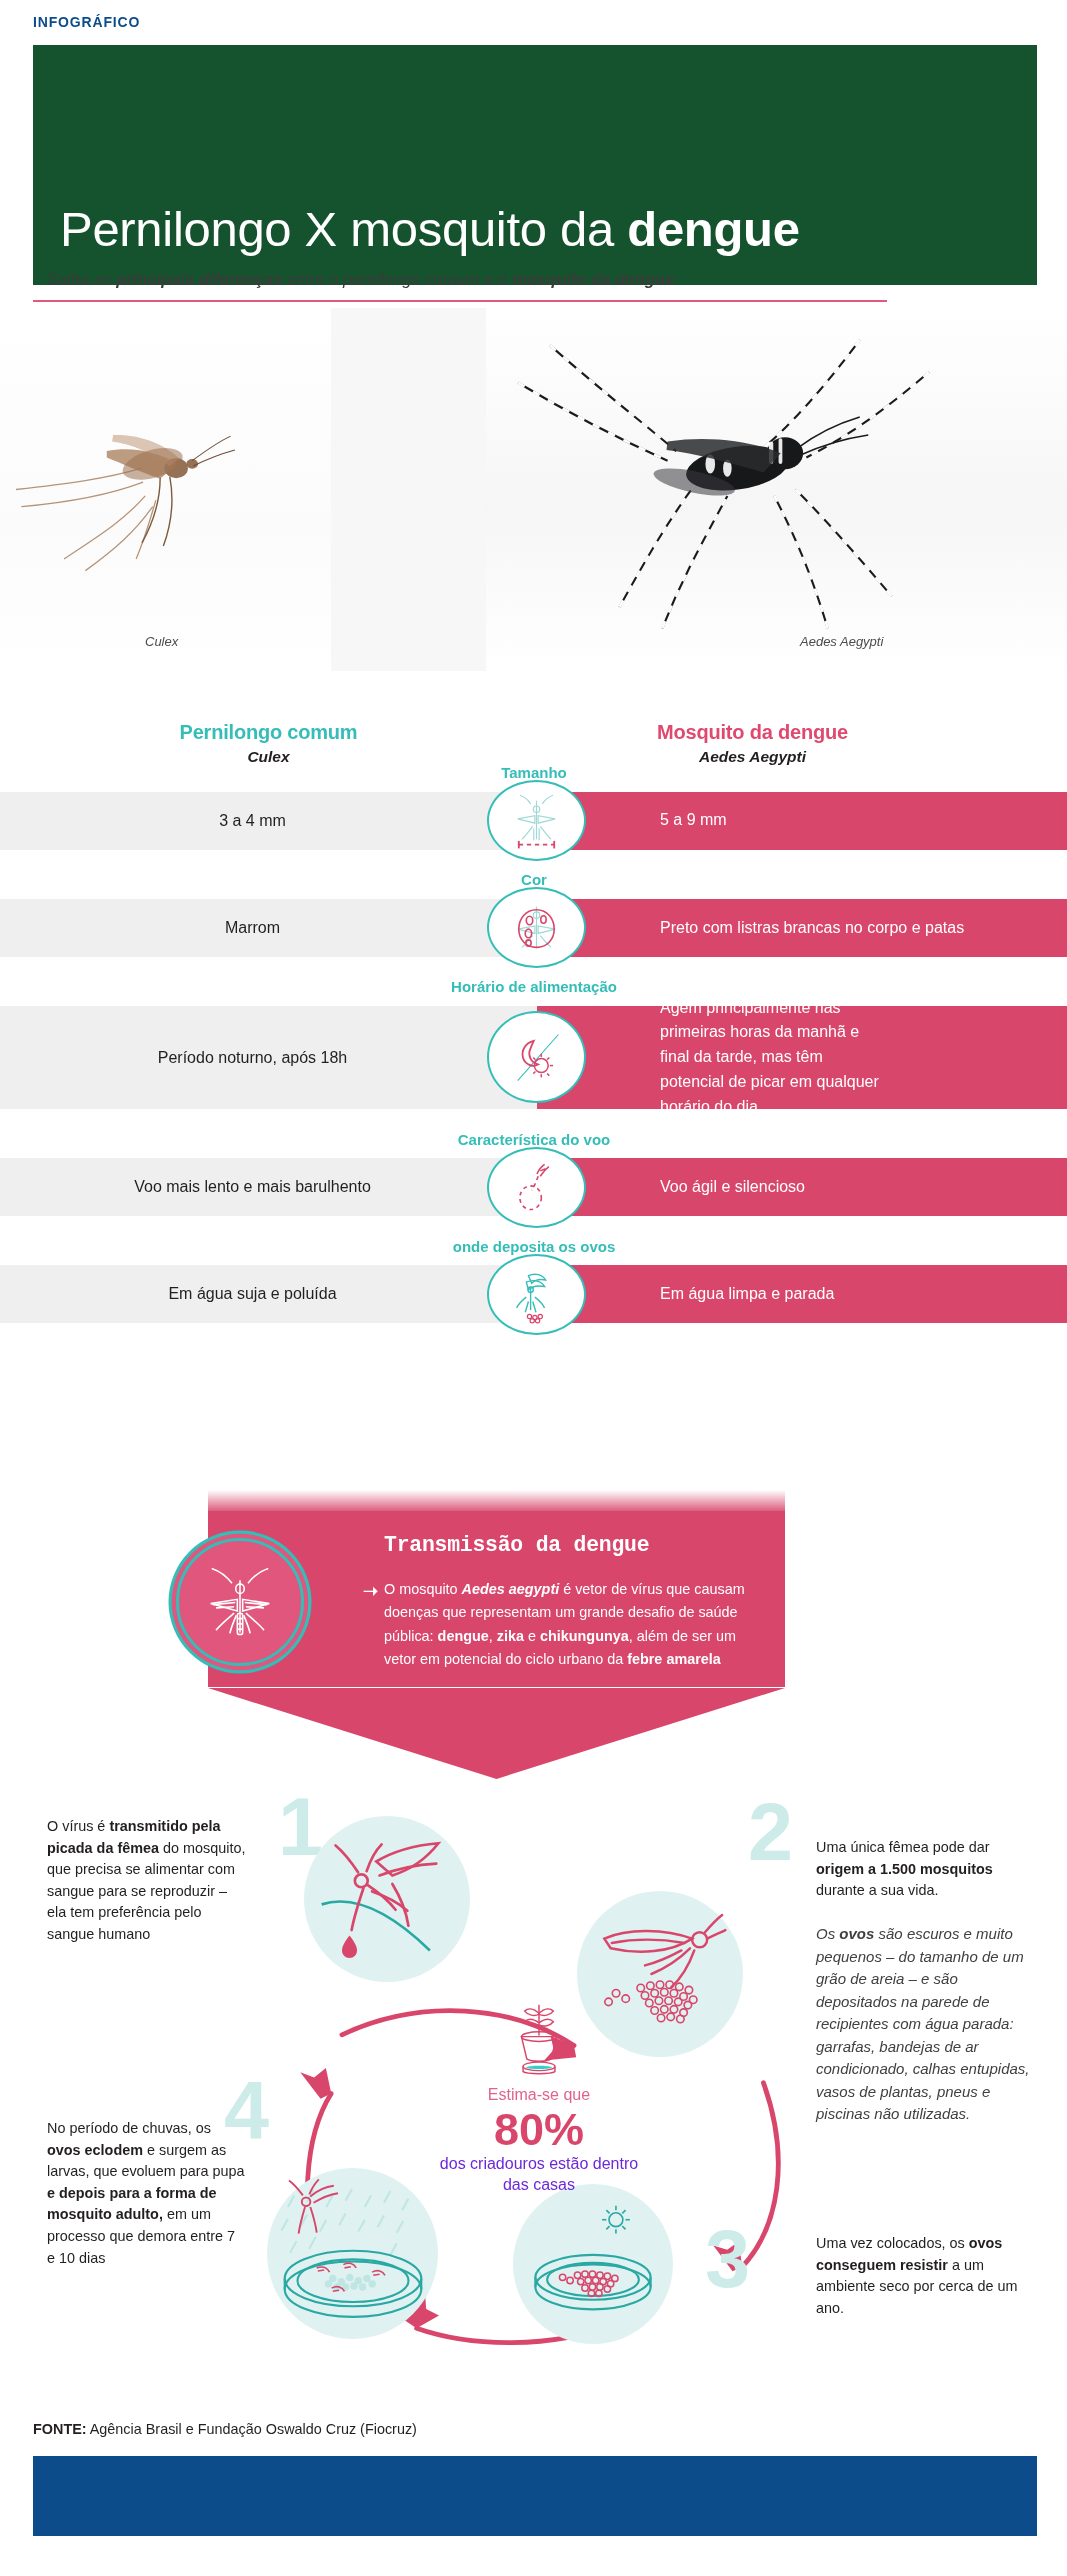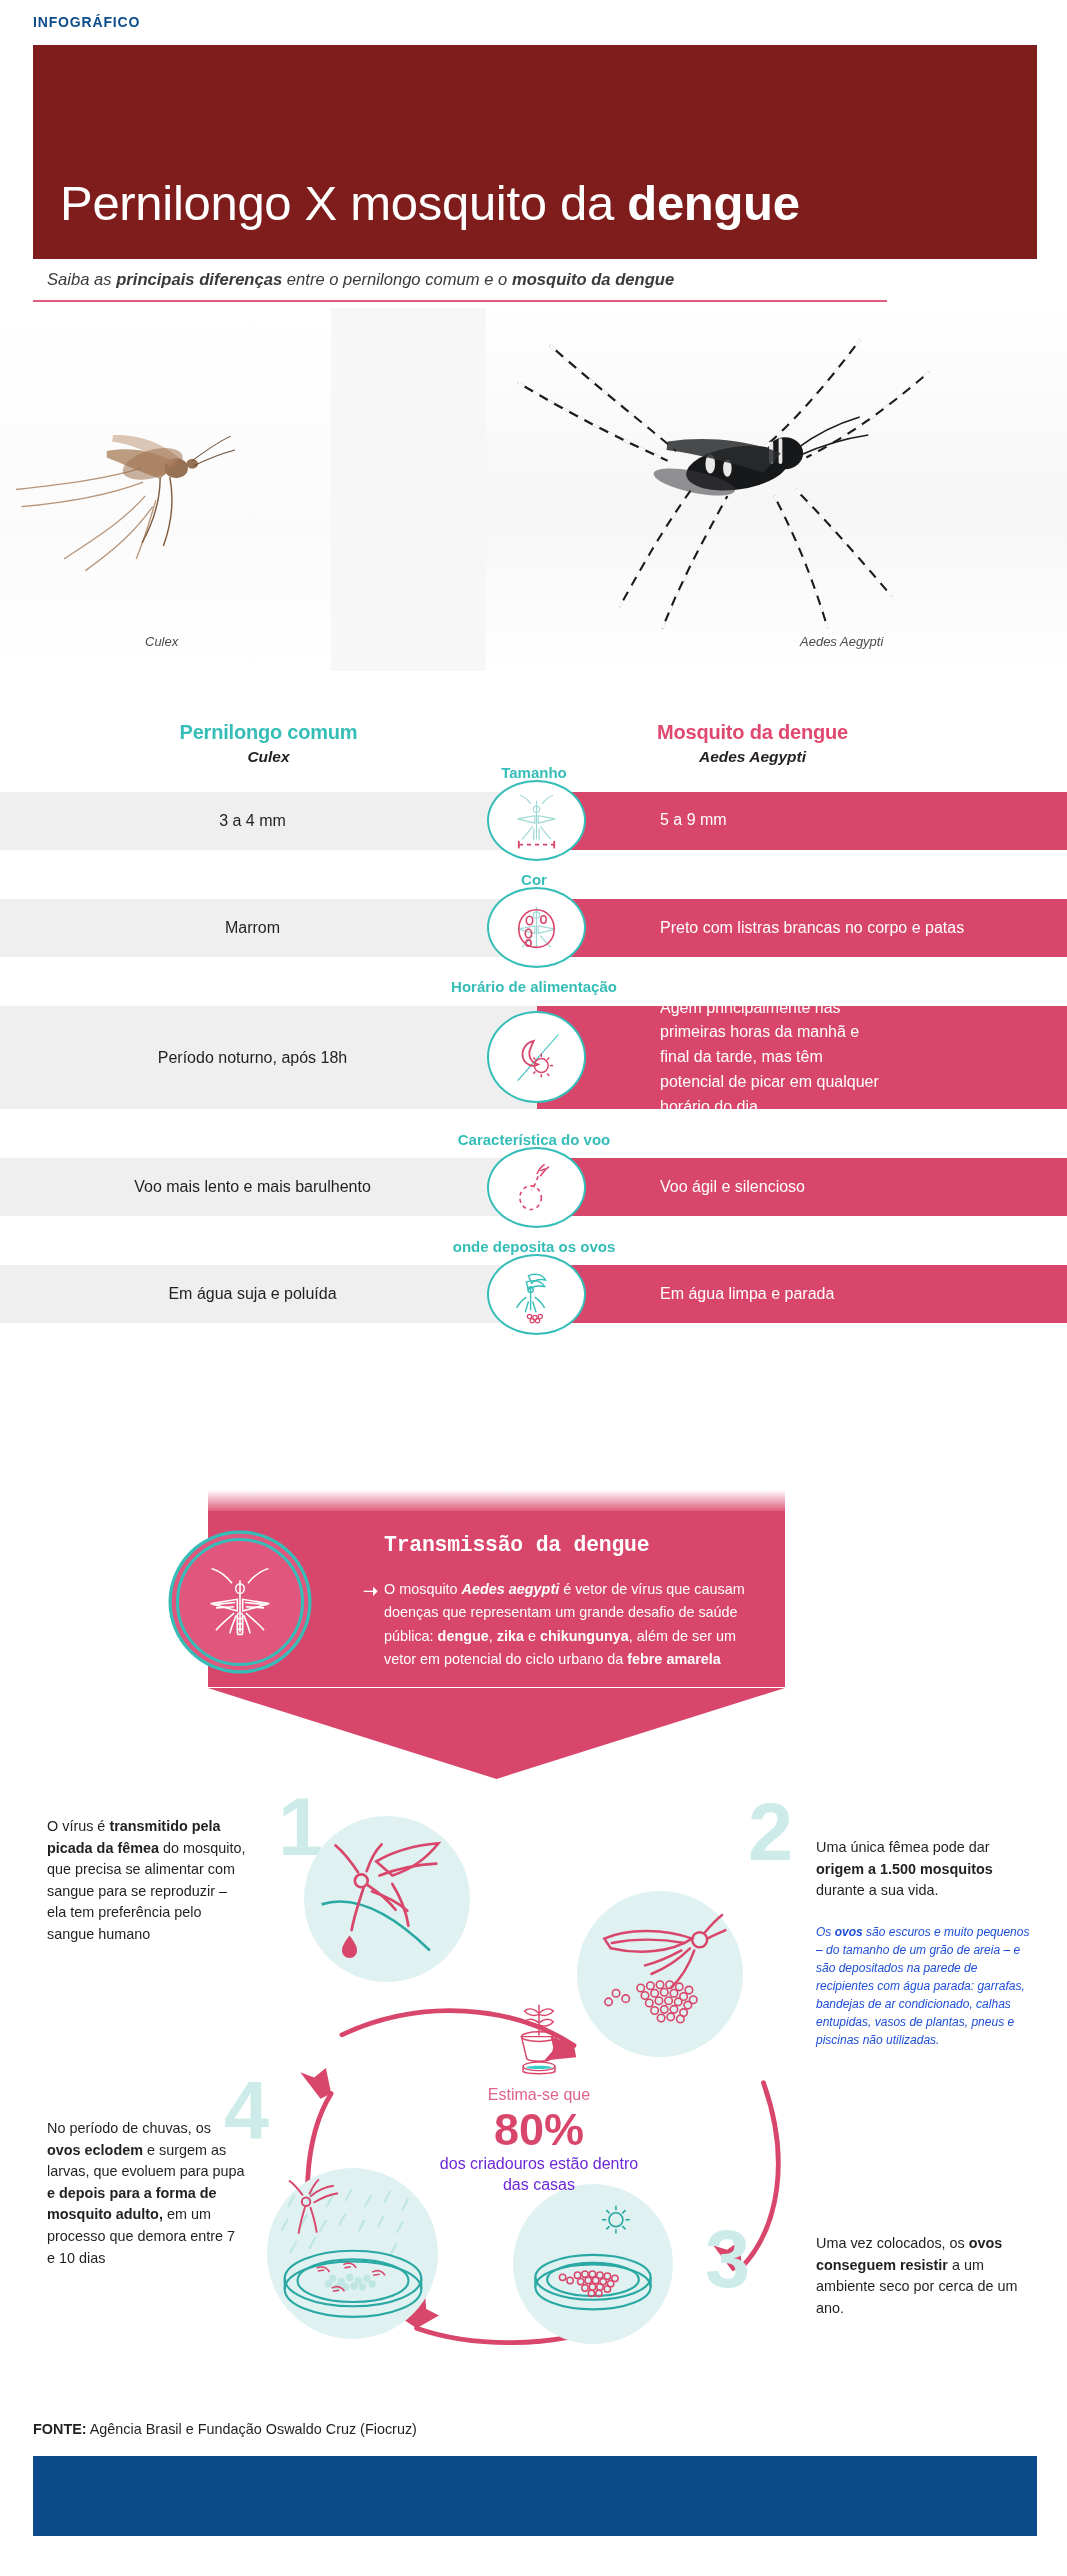--- a/index.html
+++ b/index.html
@@ -8,22 +8,22 @@
     width:1068px;height:2576px;position:relative;overflow:hidden;
     font-family:"Liberation Sans",sans-serif;color:#231f20;
   }
   
   .kicker{
     position:absolute;left:33px;top:14px;
     font-size:14px;font-weight:700;letter-spacing:.06em;color:#0c4c8a;
   }
   
   .hero{
-    position:absolute;left:33px;top:45px;width:1004px;height:214px;
-    background:#7f1d1d;
+    position:absolute;left:33px;top:45px;width:1004px;height:240px;
+    background:#14532d;
   }
   .hero-title{
     position:absolute;left:27px;bottom:28px;
     font-size:49px;font-weight:400;color:#fff;letter-spacing:-0.3px;
     white-space:nowrap;
   }
   .hero-title b{font-weight:800}
   
   .subtitle{
     position:absolute;left:47px;top:270px;width:908px;
@@ -129,21 +129,21 @@
     position:absolute;font-size:81px;font-weight:800;color:#cdece9;line-height:.8;
     z-index:1;
   }
   .cyc-circle{
     position:absolute;border-radius:50%;background:#dff2f1;
     display:flex;align-items:center;justify-content:center;z-index:2;
   }
   .cyc-text{position:absolute;font-size:14.4px;line-height:1.5;color:#231f20;z-index:4}
   .cyc-text b{font-weight:800}
   .cyc-note{
-    position:absolute;font-size:12px;line-height:1.5;color:#1d4ed8;
+    position:absolute;font-size:15px;line-height:1.5;color:#404040;
     font-style:italic;z-index:4;
   }
   .cyc-note b{font-weight:800;font-style:italic}
   
   .stat{
     position:absolute;left:427px;top:1992px;width:224px;text-align:center;z-index:4;
   }
   .stat .lead{font-size:16px;color:#e0648a;line-height:1.25}
   .stat .big{font-size:45px;font-weight:800;color:#d9466b;line-height:1.05;margin:1.1px 0}
   .stat .tail{font-size:16px;color:#6d28d9;line-height:1.3}

